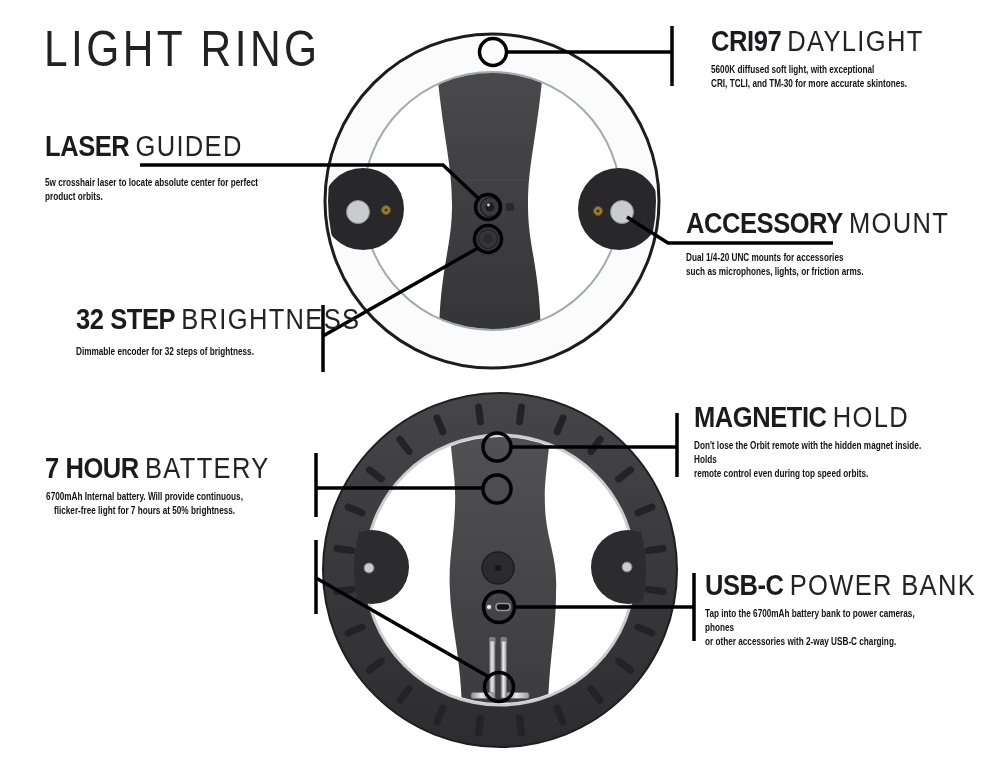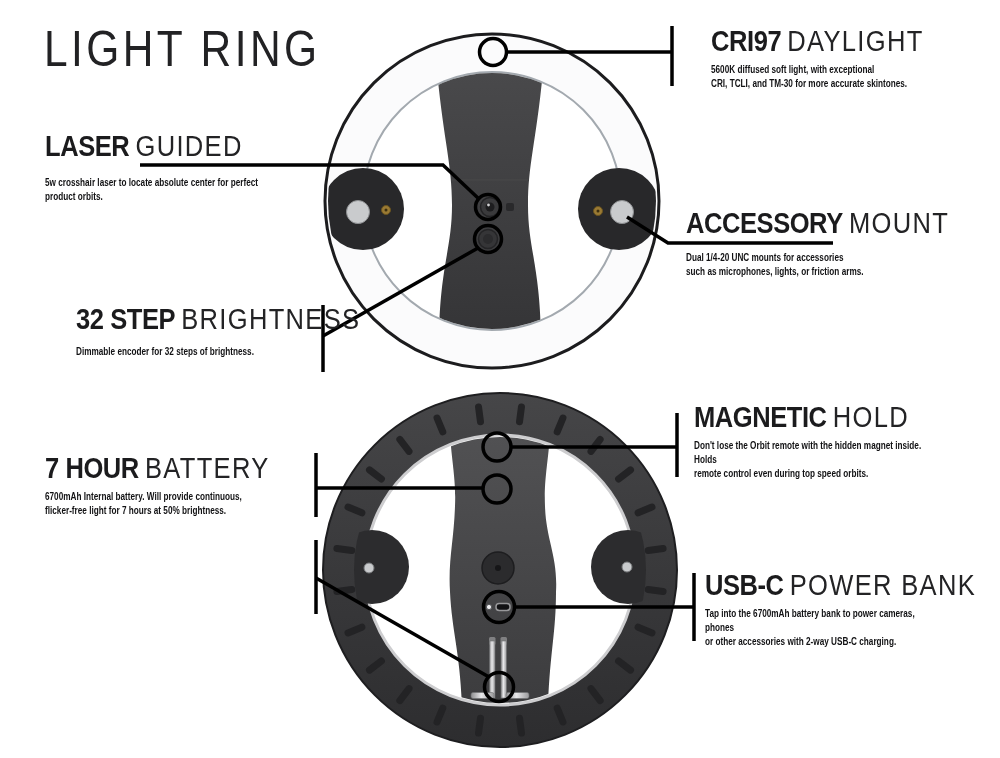--- a/index.html
+++ b/index.html
@@ -18,21 +18,21 @@
   .heading .hl{font-weight:400;letter-spacing:1.5px;margin-left:7px;color:#232325;}
   .body-text{font-size:10.5px;font-weight:700;line-height:14px;letter-spacing:0;
     color:#111113;white-space:pre-line;transform:scaleX(.78);transform-origin:0 0;margin-top:6px;}
 
   
   #anno-cri97    {left:684px;top:26px;margin-left:27px;}
   #anno-laser    {left:45px; top:131px;}
   #anno-step32   {left:47px; top:304px;margin-left:29px;}
   #anno-accessory{left:686px;top:208px;}
   #anno-magnetic {left:694px;top:402px;}
-  #anno-battery  {left:45px; top:453px;}
+  #anno-battery  {left:45px; top:453px;text-align:center;}
   #anno-tool     {left:45px; top:550px;}
   #anno-usbc     {left:705px;top:570px;}
   #anno-laser .body-text{margin-top:14px;}
   #anno-accessory .body-text{margin-top:12px;}
   #anno-step32 .body-text{margin-top:10px;}
 </style>
 </head>
 <body>
 
 <div class="stage">

